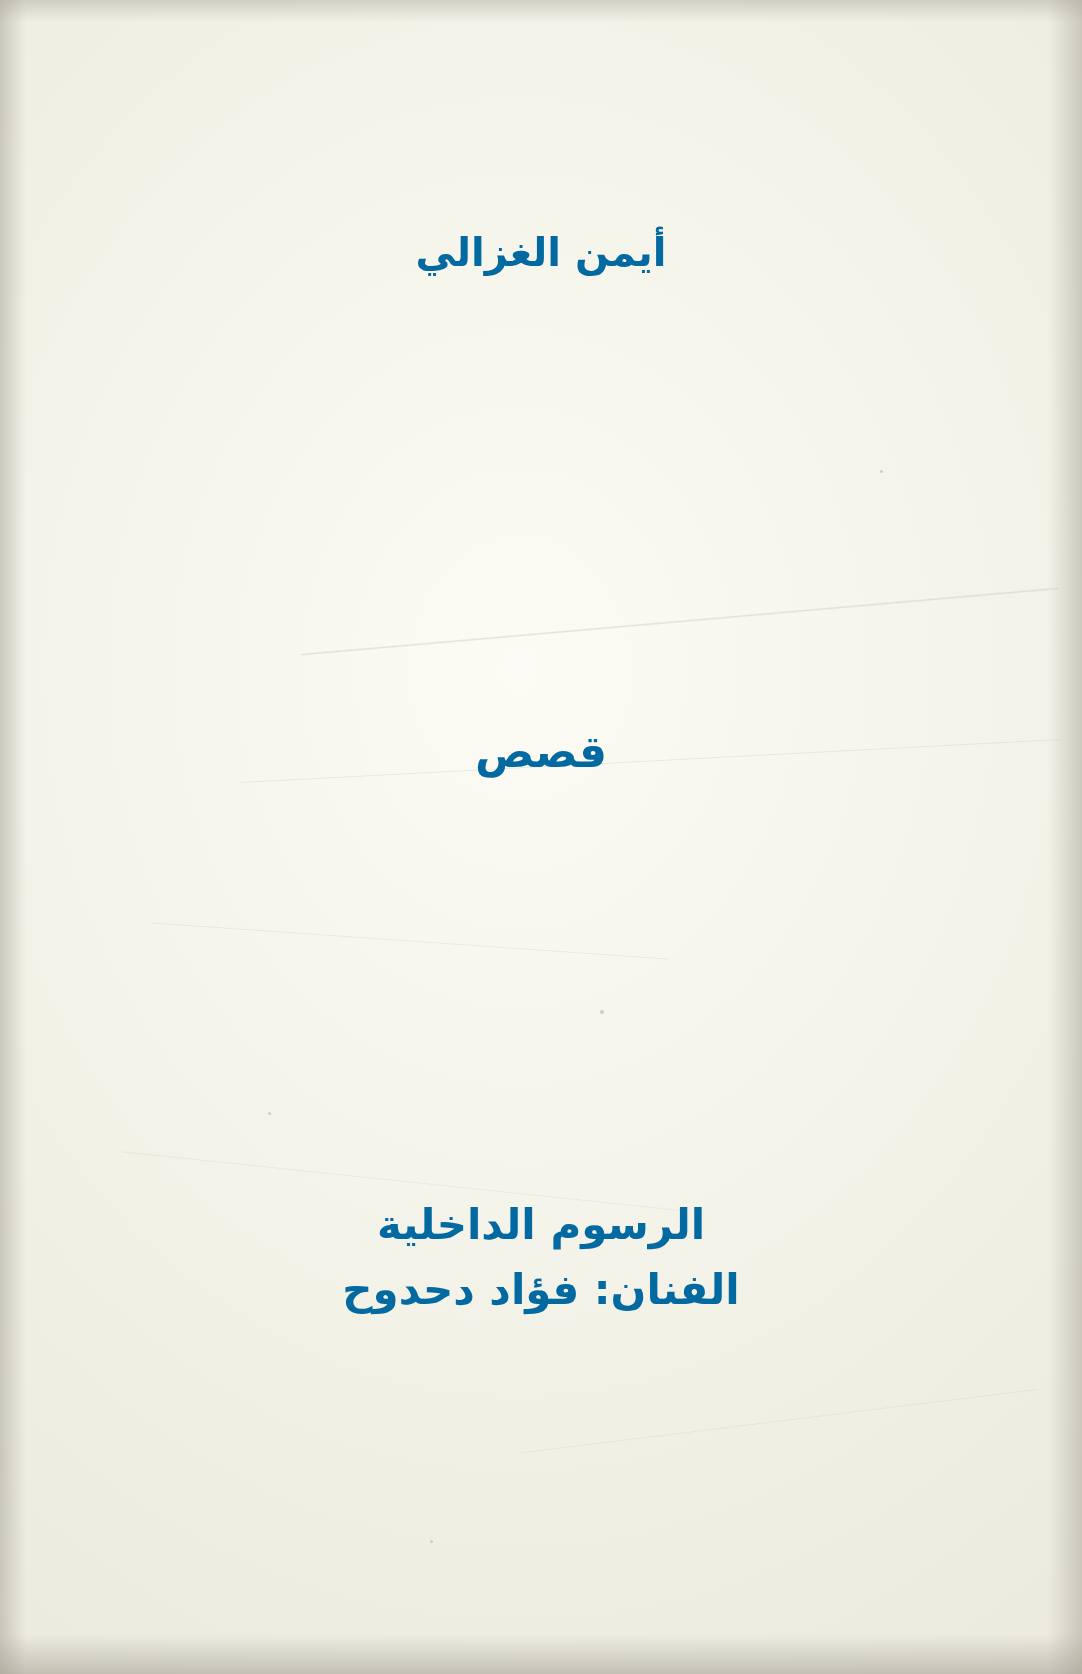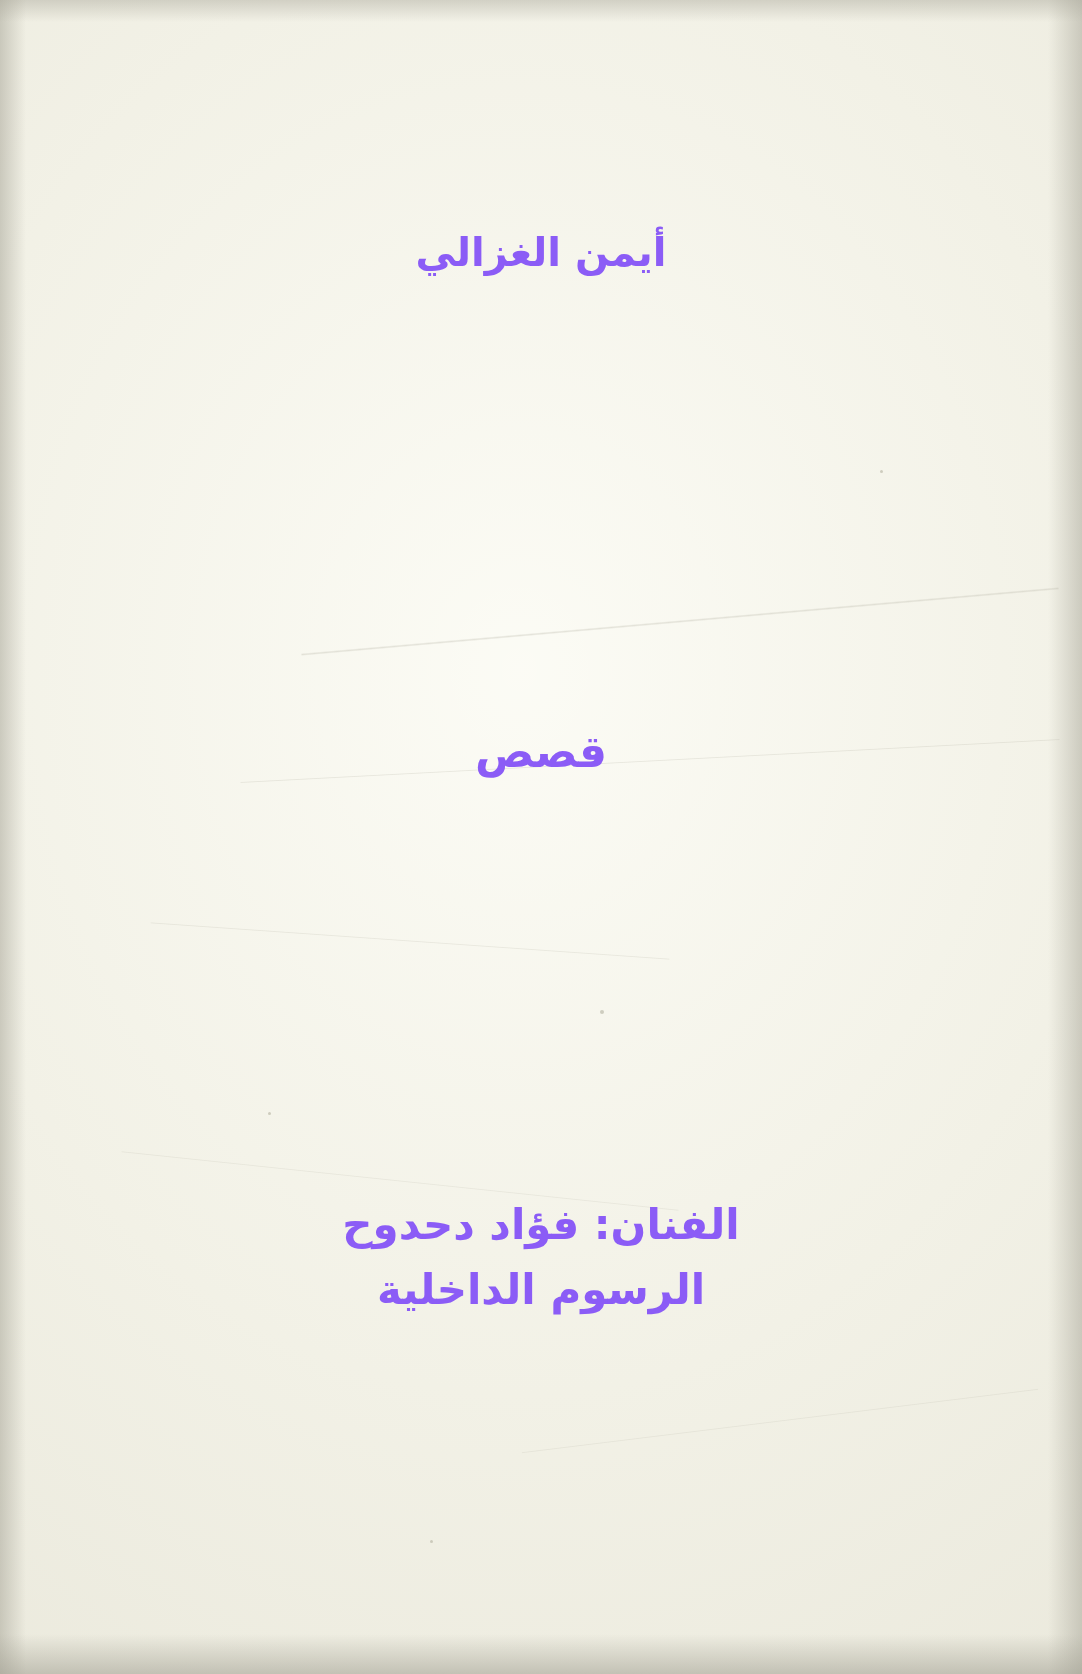--- a/index.html
+++ b/index.html
@@ -97,21 +97,21 @@
     pointer-events: none;
     opacity: .65;
   }
 
   .content {
     position: relative;
     z-index: 3;
     width: 100%;
     height: 100%;
     text-align: center;
-    color: #8b5cf6;
+    color: #0369a1;
   }
 
   .author {
     position: absolute;
     top: 228px;
     left: 0; right: 0;
     font-family: "DejaVu Sans", sans-serif;
     font-weight: 700;
     font-size: 40px;
     letter-spacing: 0px;
@@ -175,18 +175,18 @@
   <div class="speck" style="top:1540px; left:430px; width:3px; height:3px;"></div>
 
   <div class="content">
 
     <div class="author">أيمن الغزالي</div>
 
 
     <div class="genre">قصص</div>
 
     <div class="credits">
+      <div>الرسوم الداخلية</div>
       <div>الفنان: فؤاد دحدوح</div>
-      <div>الرسوم الداخلية</div>
     </div>
 
   </div>
 </div>
 
 </body></html>

